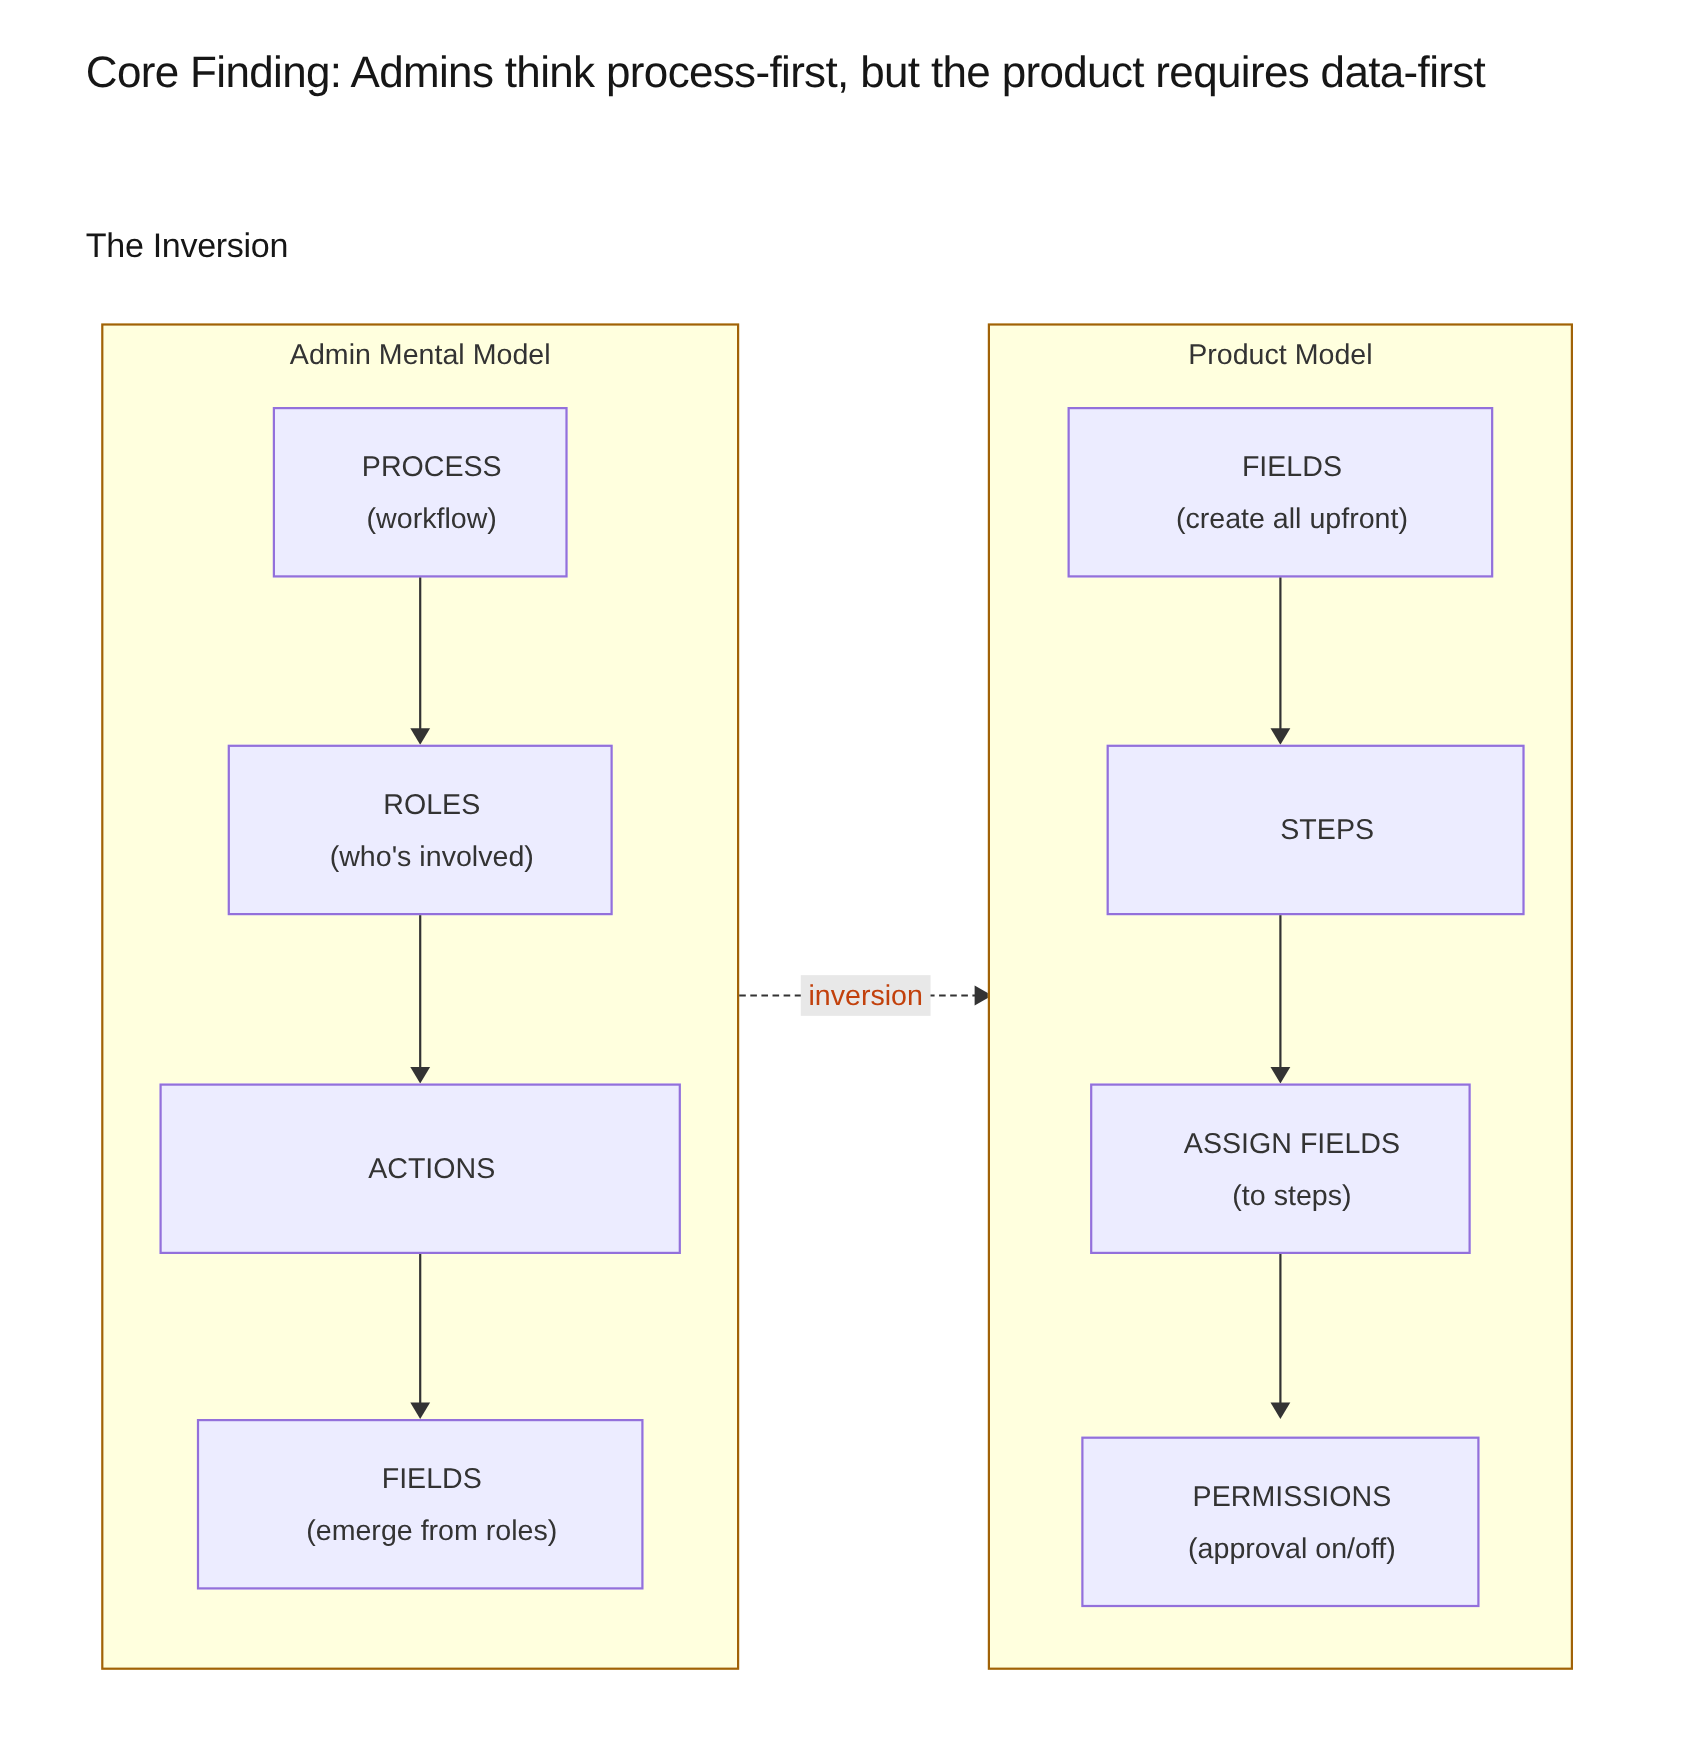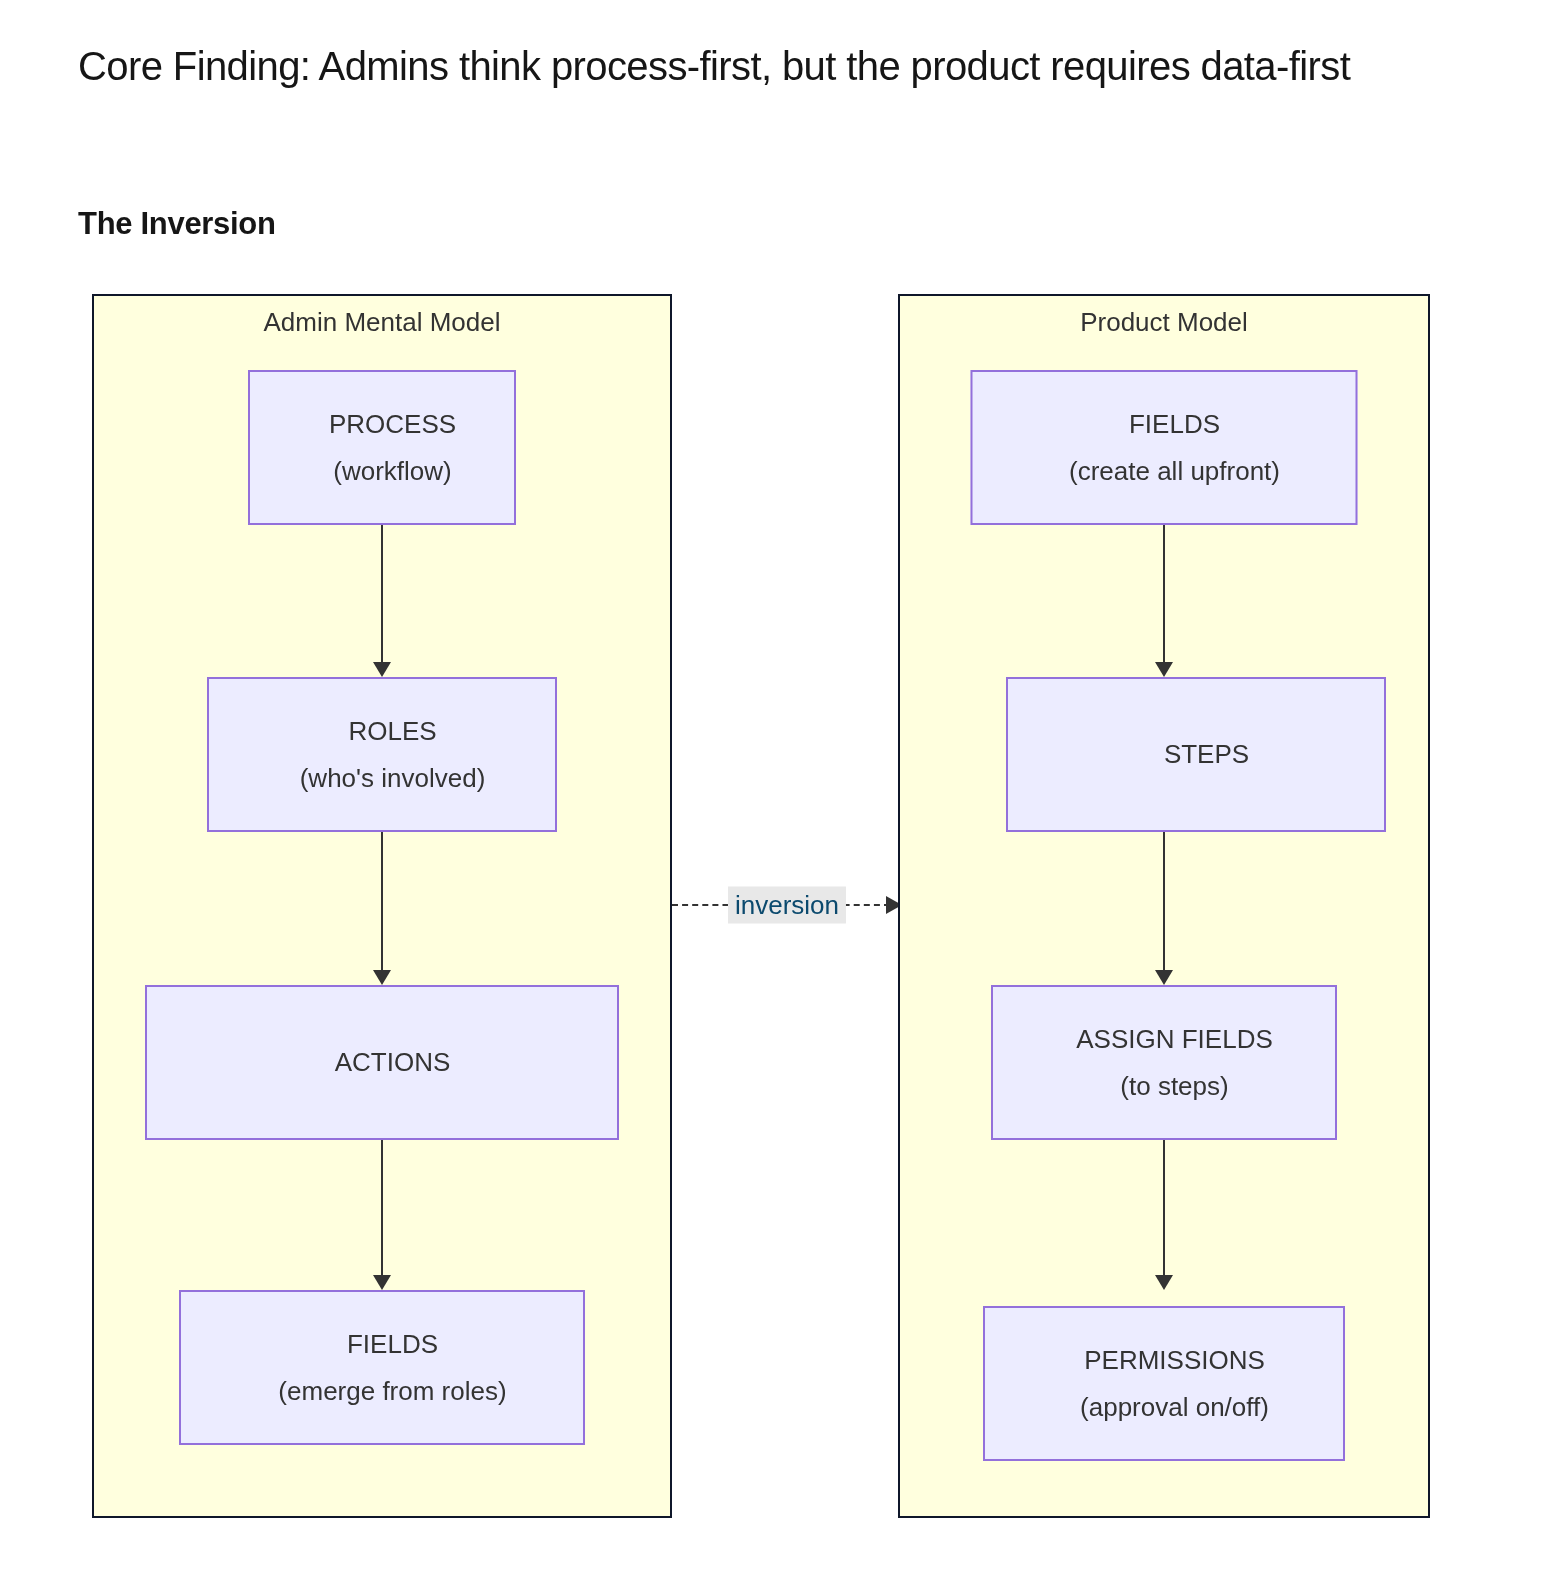--- a/index.html
+++ b/index.html
@@ -6,26 +6,26 @@
   .page{
     position:relative;width:1542px;height:1586px;background:#ffffff;
     font-family:"Liberation Sans",sans-serif;color:#1a1a1a;overflow:hidden;
   }
   .doc-title{
     position:absolute;left:78px;top:12px;width:1396px;
     font-size:40px;line-height:55px;font-weight:400;letter-spacing:-0.6px;color:#161616;
   }
   .doc-subtitle{
     position:absolute;left:78px;top:180px;width:800px;
-    font-size:31px;font-weight:700;letter-spacing:-0.3px;color:#161616;
+    font-size:31px;font-weight:400;letter-spacing:-0.3px;color:#161616;
   }
   .diagram{position:absolute;left:0;top:294px;width:1542px;height:1230px;}
   .cluster{
     position:absolute;top:0;height:1224px;box-sizing:border-box;
-    background:#ffffde;border:2px solid #0f172a;
+    background:#ffffde;border:2px solid #a16207;
   }
   .cluster-left{left:92px;width:580px;}
   .cluster-right{left:898px;width:532px;}
   .cluster-title{
     position:absolute;top:11px;left:0;width:100%;text-align:center;
     font-size:26px;color:#333333;
   }
   .node{
     position:absolute;left:50%;transform:translateX(-50%);
     height:155px;box-sizing:border-box;
@@ -49,21 +49,21 @@
   .edge-inversion .dash{
     position:absolute;left:0;right:12px;top:-1px;border-top:2.5px dashed #333333;
   }
   .edge-inversion .head-right{
     position:absolute;right:0;top:-9px;width:0;height:0;
     border-top:9px solid transparent;border-bottom:9px solid transparent;
     border-left:16px solid #333333;
   }
   .edge-inversion .edge-label{
     position:absolute;left:50%;top:0;transform:translate(-50%,-50%);
-    background:#e8e8e8;color:#0c4a6e;font-size:26px;padding:3px 7px;white-space:nowrap;
+    background:#e8e8e8;color:#c2410c;font-size:26px;padding:3px 7px;white-space:nowrap;
   }
 </style>
 </head>
 <body>
 
 <div class="page">
 
   <h1 class="doc-title">Core Finding: Admins think process-first, but the product requires data-first</h1>
   <h2 class="doc-subtitle">The Inversion</h2>
 

